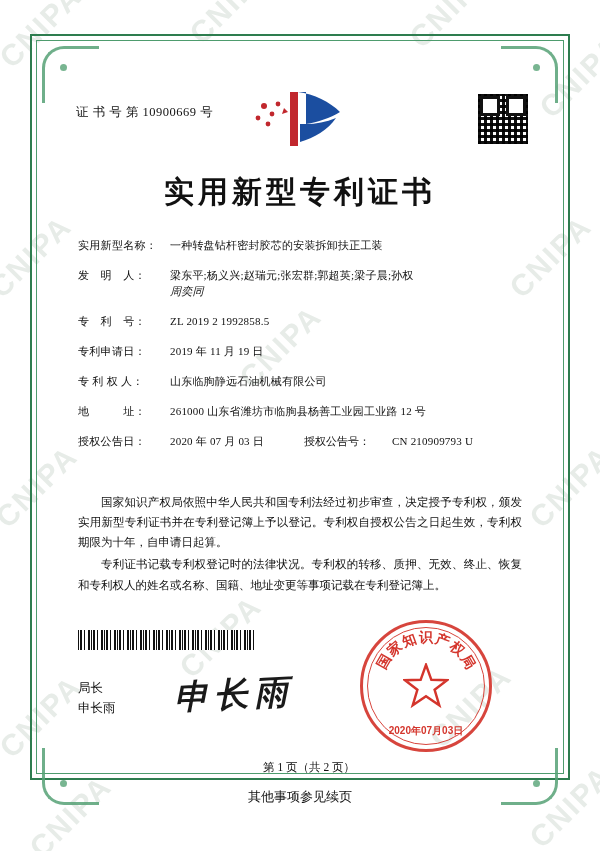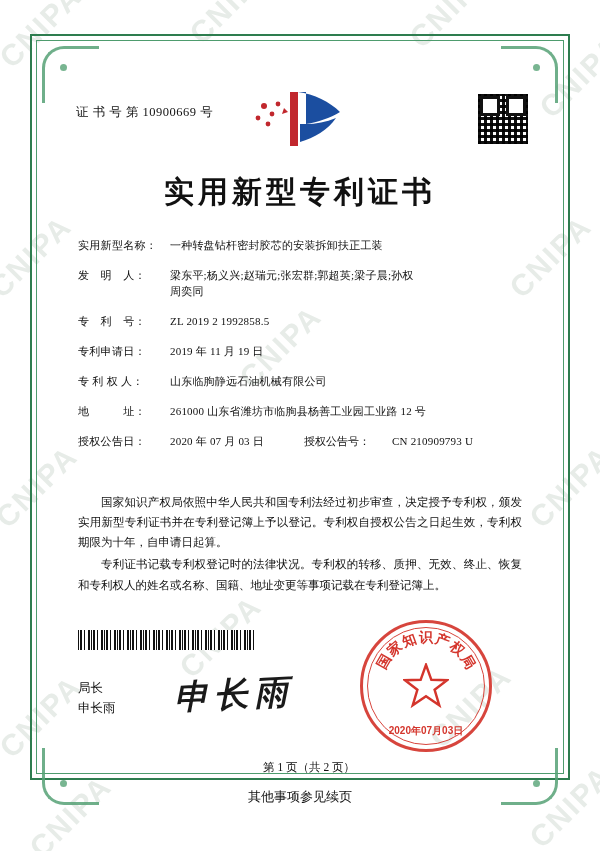--- a/index.html
+++ b/index.html
@@ -163,20 +163,21 @@
     width: 92px;
     flex: none;
     letter-spacing: .3px;
   }
   .row .value {
     flex: 1;
     letter-spacing: .2px;
   }
   .value .sub {
     display: block;
+    font-style: italic;
   }
   .row.two .label2 {
     width: 88px;
     flex: none;
     text-align: left;
   }
 
   
   .paras {
     position: absolute;

